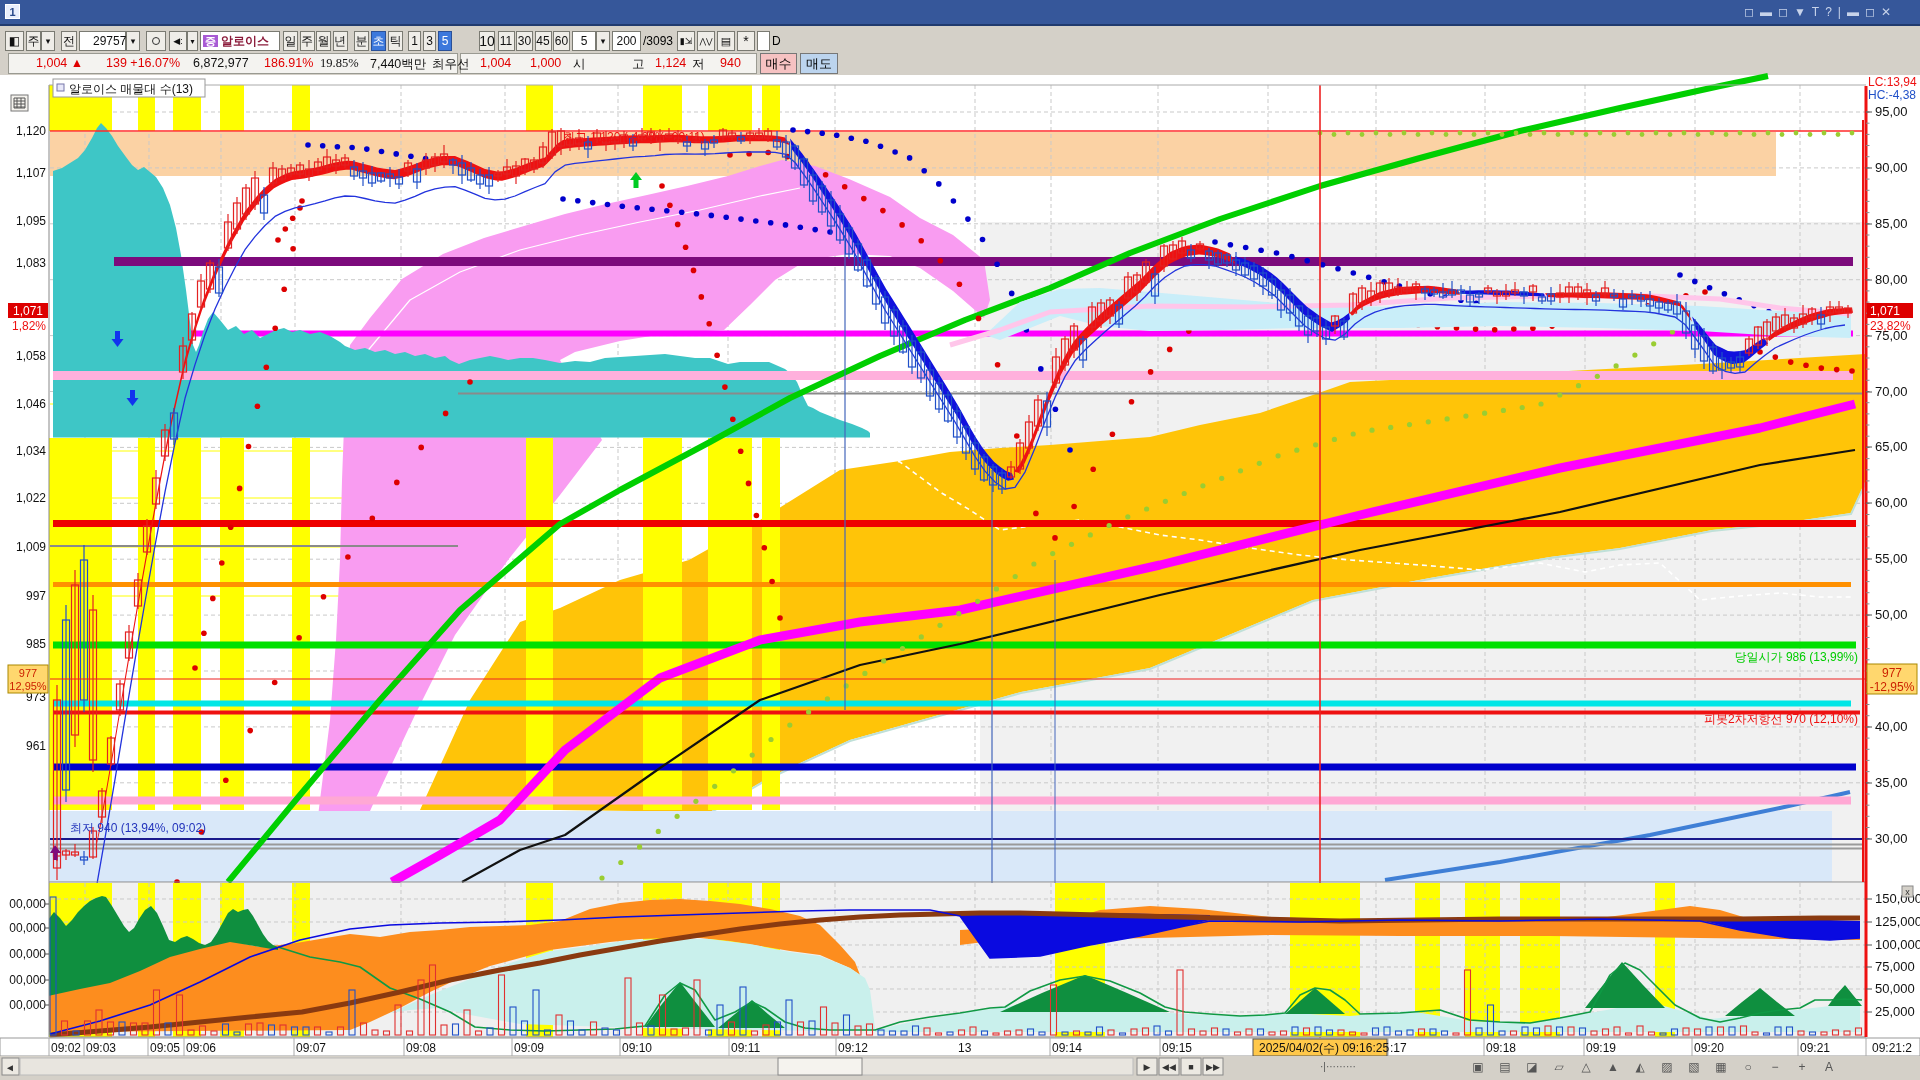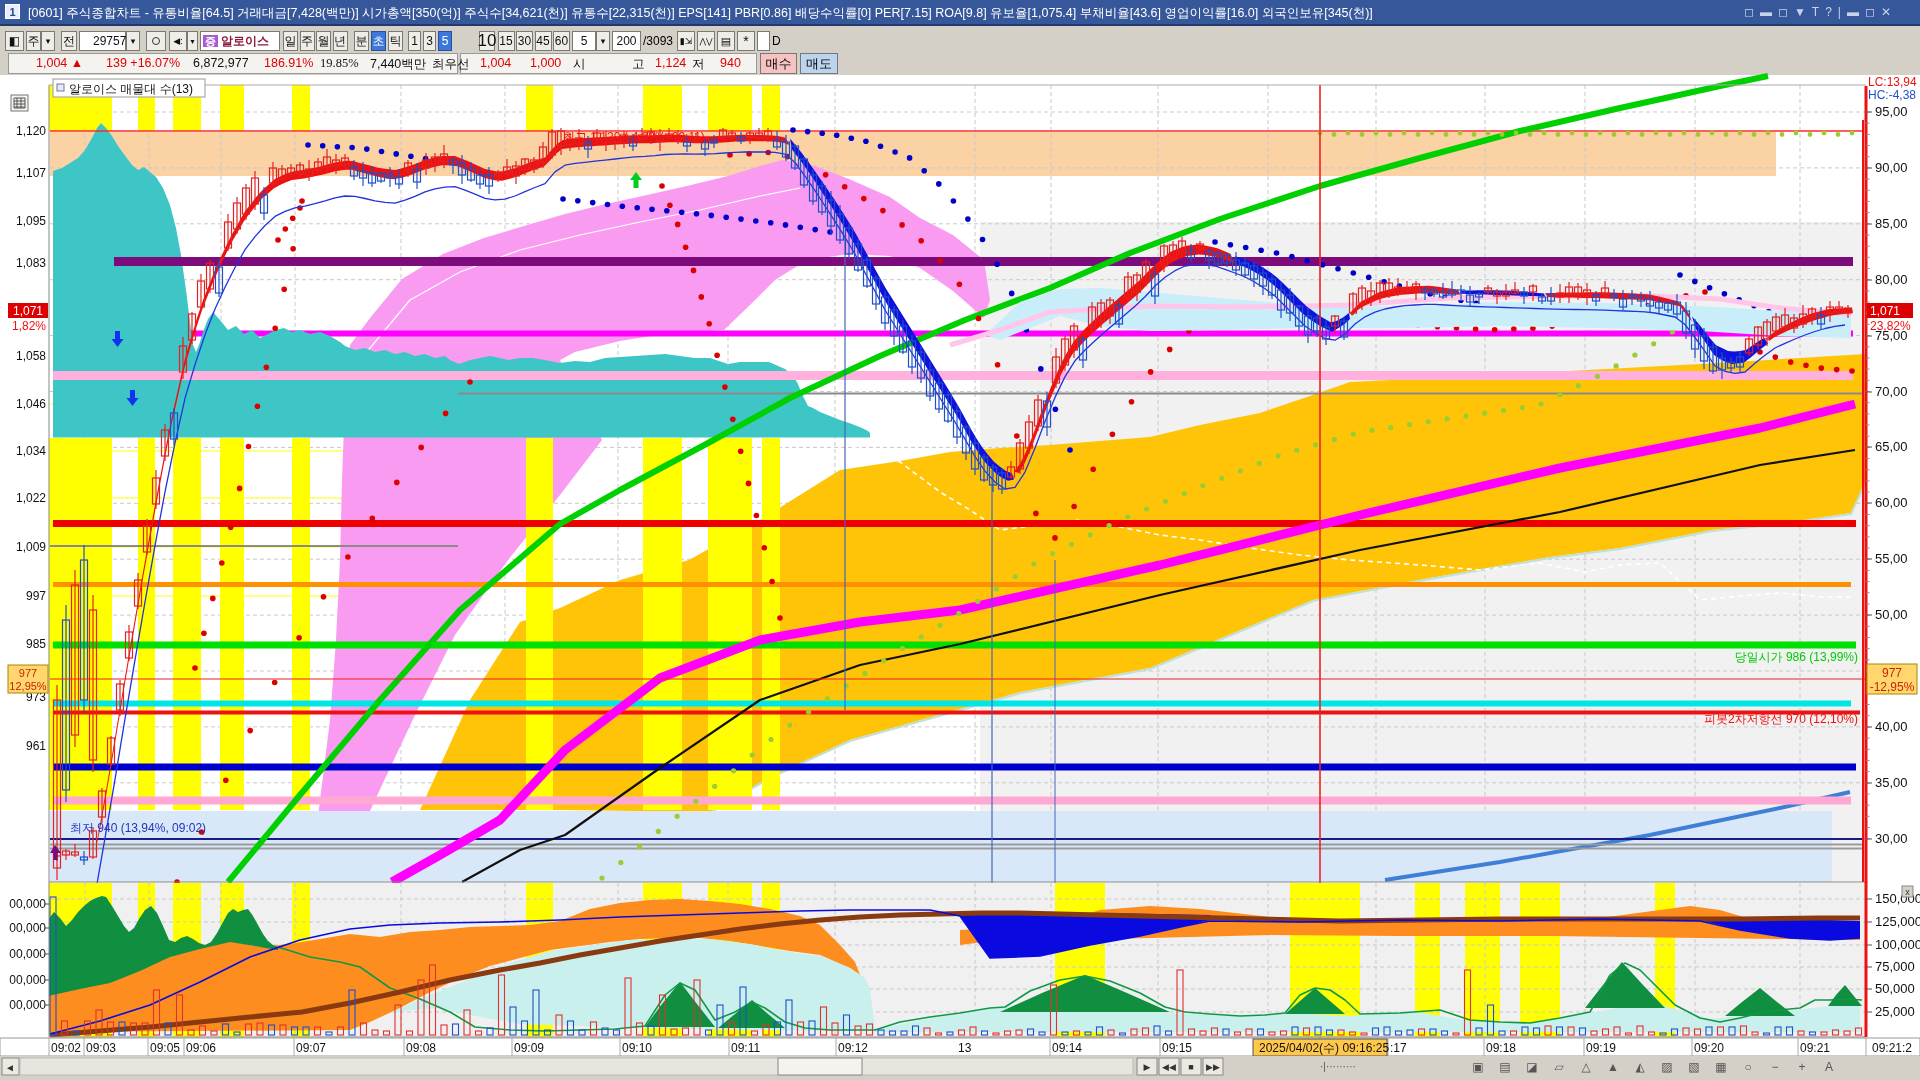--- a/index.html
+++ b/index.html
@@ -1,19 +1,18 @@
 <!DOCTYPE html>
 <html><head><meta charset="utf-8"><style>
 *{margin:0;padding:0;box-sizing:border-box}
 body{width:1920px;height:1080px;overflow:hidden;font-family:"Liberation Sans",sans-serif;background:#d4d0c8;position:relative}
 svg text{font-family:"Liberation Sans",sans-serif}
 </style></head><body>
 <div style="position:absolute;left:0;top:0;width:1920px;height:26px;background:#36579a;border-bottom:2px solid #203a6e">
 <span style="position:absolute;left:5px;top:4px;width:15px;height:15px;background:#e8eefc;color:#2a4a8a;text-align:center;line-height:15px;font-weight:bold;font-size:11px;border:1px solid #fff">1</span>
-<span style="position:absolute;left:28px;top:5px;color:#fff;font-size:12.5px">[0601] 주식종합차트 - 유통비율[64.5] 거래대금[7,428(백만)] 시가총액[350(억)] 주식수[34,621(천)] 유통수[22,315(천)] EPS[141] PBR[0.86] 배당수익률[0] PER[7.15] ROA[9.8] 유보율[1,075.4] 부채비율[43.6] 영업이익률[16.0] 외국인보유[345(천)]</span>
 <span style="position:absolute;left:1744px;top:5px;color:#c7d3ea;font-size:12px;letter-spacing:6px;white-space:nowrap">◻▬◻▼T?|▬◻✕</span>
 </div>
 <div style="position:absolute;left:0;top:28px;width:1920px;height:25px;background:#d4d0c8">
     <span style="position:absolute;left:5px;top:3px;width:19px;height:20px;background:#efede8;color:#111;border:1px solid #7a7a72;display:inline-flex;align-items:center;justify-content:center;font-size:12px">◧</span>
     <span style="position:absolute;left:26px;top:3px;width:15px;height:20px;background:#efede8;color:#111;border:1px solid #7a7a72;display:inline-flex;align-items:center;justify-content:center;font-size:12px">주</span>
     <span style="position:absolute;left:41px;top:3px;width:14px;height:20px;background:#efede8;color:#111;border:1px solid #7a7a72;display:inline-flex;align-items:center;justify-content:center;font-size:9px">▾</span>
     <span style="position:absolute;left:61px;top:3px;width:16px;height:20px;background:#efede8;color:#111;border:1px solid #7a7a72;display:inline-flex;align-items:center;justify-content:center;font-size:12px">전</span>
     <span style="position:absolute;left:79px;top:3px;width:47px;height:20px;background:#ffffff;color:#111;border:1px solid #7a7a72;display:inline-flex;align-items:center;justify-content:center;font-size:12px">
       <span style="width:100%;padding-left:13px;text-align:left">297570</span>
     </span>
@@ -29,22 +28,22 @@
     <span style="position:absolute;left:283.0px;top:3px;width:15px;height:20px;background:#efede8;color:#111;border:1px solid #7a7a72;display:inline-flex;align-items:center;justify-content:center;font-size:12px">일</span>
     <span style="position:absolute;left:299.5px;top:3px;width:15px;height:20px;background:#efede8;color:#111;border:1px solid #7a7a72;display:inline-flex;align-items:center;justify-content:center;font-size:12px">주</span>
     <span style="position:absolute;left:316.0px;top:3px;width:15px;height:20px;background:#efede8;color:#111;border:1px solid #7a7a72;display:inline-flex;align-items:center;justify-content:center;font-size:12px">월</span>
     <span style="position:absolute;left:332.5px;top:3px;width:15px;height:20px;background:#efede8;color:#111;border:1px solid #7a7a72;display:inline-flex;align-items:center;justify-content:center;font-size:12px">년</span>
     <span style="position:absolute;left:354px;top:3px;width:15px;height:20px;background:#efede8;color:#111;border:1px solid #7a7a72;display:inline-flex;align-items:center;justify-content:center;font-size:12px">분</span>
     <span style="position:absolute;left:371px;top:3px;width:15px;height:20px;background:#3c78dc;color:#fff;border:1px solid #2a5098;display:inline-flex;align-items:center;justify-content:center;font-size:12px">초</span>
     <span style="position:absolute;left:388px;top:3px;width:15px;height:20px;background:#efede8;color:#111;border:1px solid #7a7a72;display:inline-flex;align-items:center;justify-content:center;font-size:12px">틱</span>
     <span style="position:absolute;left:408px;top:3px;width:13px;height:20px;background:#efede8;color:#111;border:1px solid #7a7a72;display:inline-flex;align-items:center;justify-content:center;font-size:12px">1</span>
     <span style="position:absolute;left:423px;top:3px;width:13px;height:20px;background:#efede8;color:#111;border:1px solid #7a7a72;display:inline-flex;align-items:center;justify-content:center;font-size:12px">3</span>
     <span style="position:absolute;left:438px;top:3px;width:14px;height:20px;background:#3c78dc;color:#fff;border:1px solid #2a5098;display:inline-flex;align-items:center;justify-content:center;font-size:12px">5</span>
-    <span style="position:absolute;left:479.0px;top:3px;width:16px;height:20px;background:#efede8;color:#111;border:1px solid #7a7a72;display:inline-flex;align-items:center;justify-content:center;font-size:17px">10</span>
-    <span style="position:absolute;left:497.5px;top:3px;width:17px;height:20px;background:#efede8;color:#111;border:1px solid #7a7a72;display:inline-flex;align-items:center;justify-content:center;font-size:12px">15</span>
+    <span style="position:absolute;left:479.0px;top:3px;width:16px;height:20px;background:#efede8;color:#111;border:1px solid #7a7a72;display:inline-flex;align-items:center;justify-content:center;font-size:14px">10</span>
+    <span style="position:absolute;left:497.5px;top:3px;width:17px;height:20px;background:#efede8;color:#111;border:1px solid #7a7a72;display:inline-flex;align-items:center;justify-content:center;font-size:12px">11</span>
     <span style="position:absolute;left:516.0px;top:3px;width:17px;height:20px;background:#efede8;color:#111;border:1px solid #7a7a72;display:inline-flex;align-items:center;justify-content:center;font-size:12px">30</span>
     <span style="position:absolute;left:534.5px;top:3px;width:17px;height:20px;background:#efede8;color:#111;border:1px solid #7a7a72;display:inline-flex;align-items:center;justify-content:center;font-size:12px">45</span>
     <span style="position:absolute;left:553.0px;top:3px;width:17px;height:20px;background:#efede8;color:#111;border:1px solid #7a7a72;display:inline-flex;align-items:center;justify-content:center;font-size:12px">60</span>
     <span style="position:absolute;left:572px;top:3px;width:24px;height:20px;background:#ffffff;color:#111;border:1px solid #7a7a72;display:inline-flex;align-items:center;justify-content:center;font-size:12px">
       <span style="width:100%;text-align:center">5</span>
     </span>
     <span style="position:absolute;left:596px;top:3px;width:14px;height:20px;background:#efede8;color:#111;border:1px solid #7a7a72;display:inline-flex;align-items:center;justify-content:center;font-size:9px">▾</span>
     <span style="position:absolute;left:612px;top:3px;width:29px;height:20px;background:#ffffff;color:#111;border:1px solid #7a7a72;display:inline-flex;align-items:center;justify-content:center;font-size:12px">200</span>
     <span style="position:absolute;left:643px;top:6px;font-size:12px">/3093</span>
     <span style="position:absolute;left:677px;top:3px;width:18px;height:20px;background:#efede8;color:#111;border:1px solid #7a7a72;display:inline-flex;align-items:center;justify-content:center;font-size:9px">▮⇲</span>

